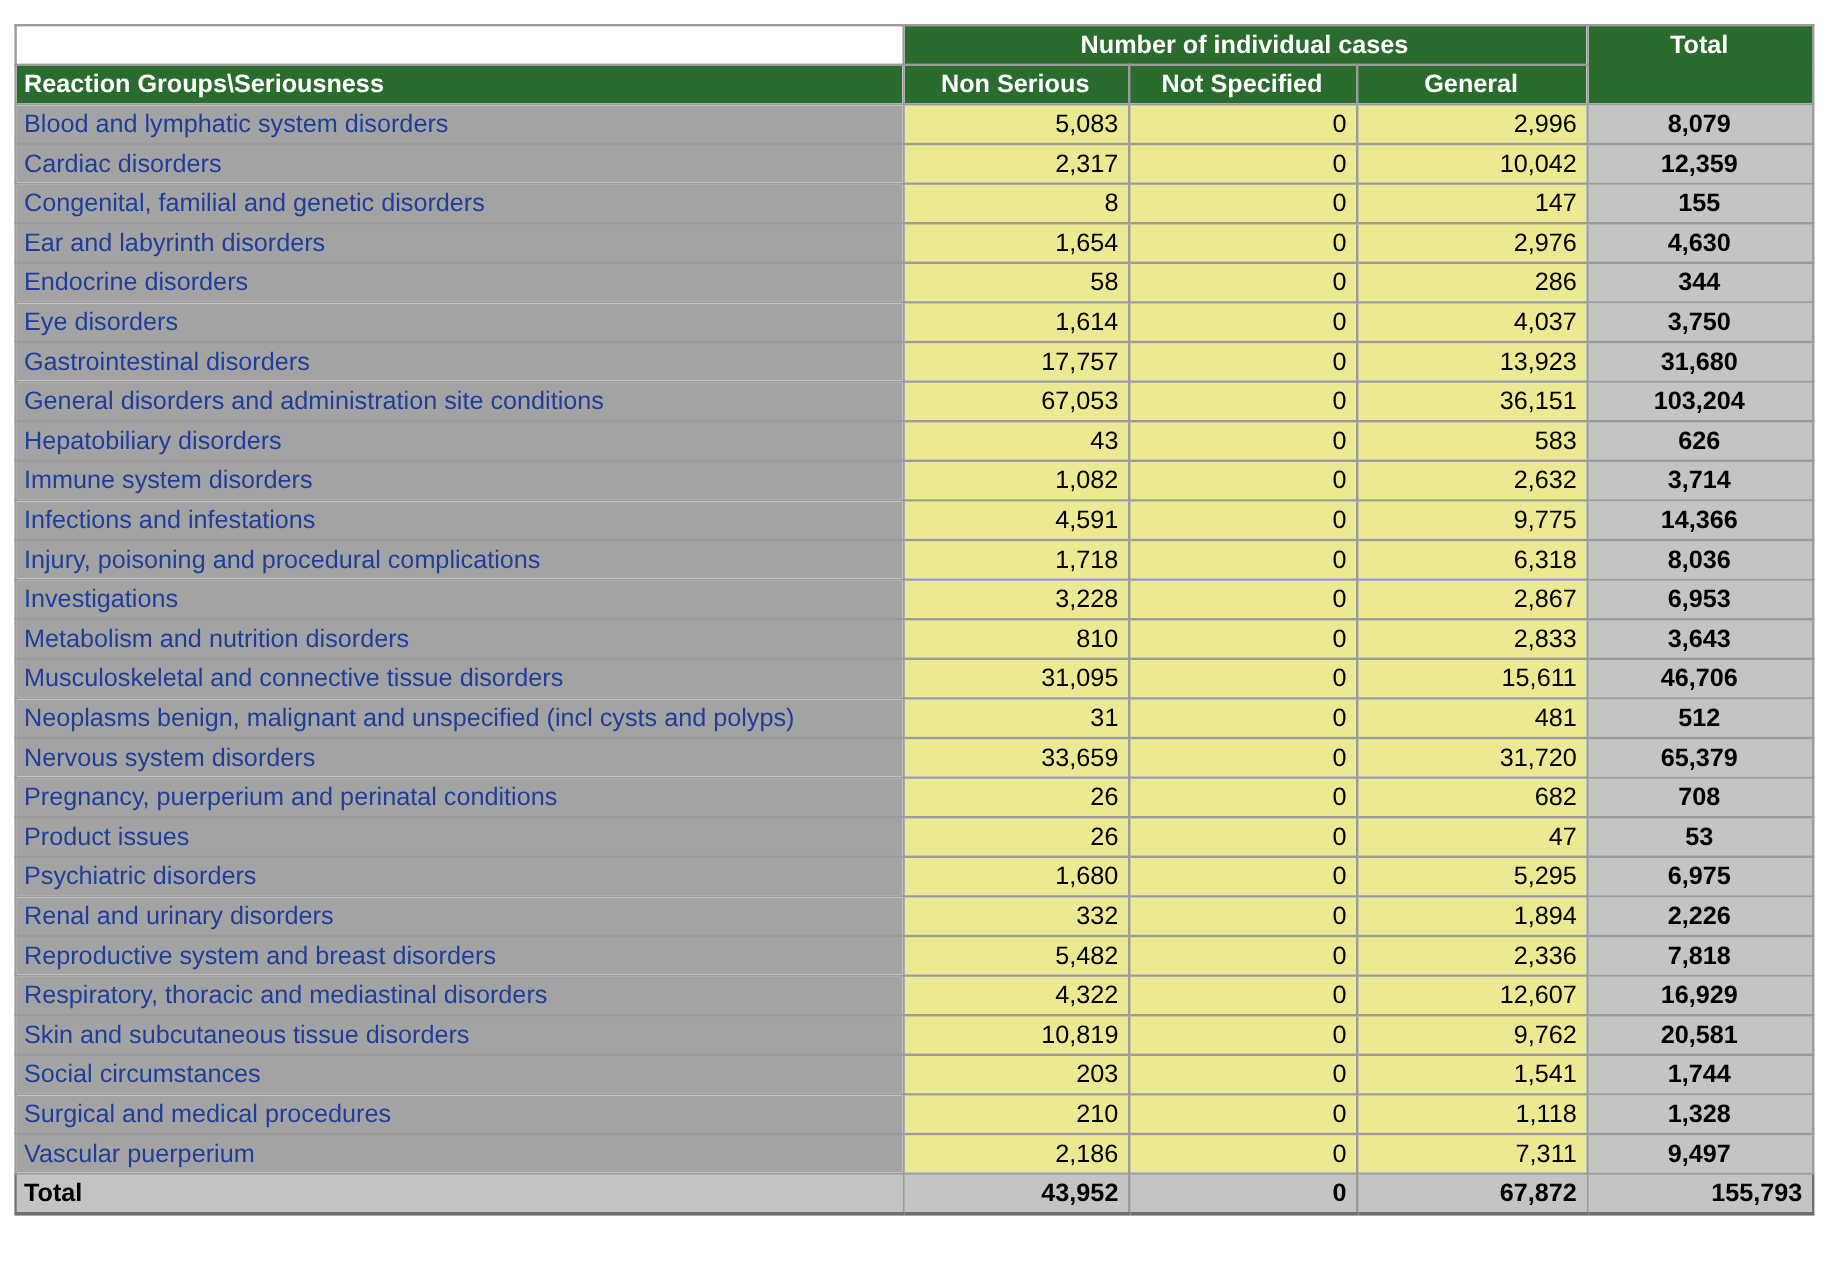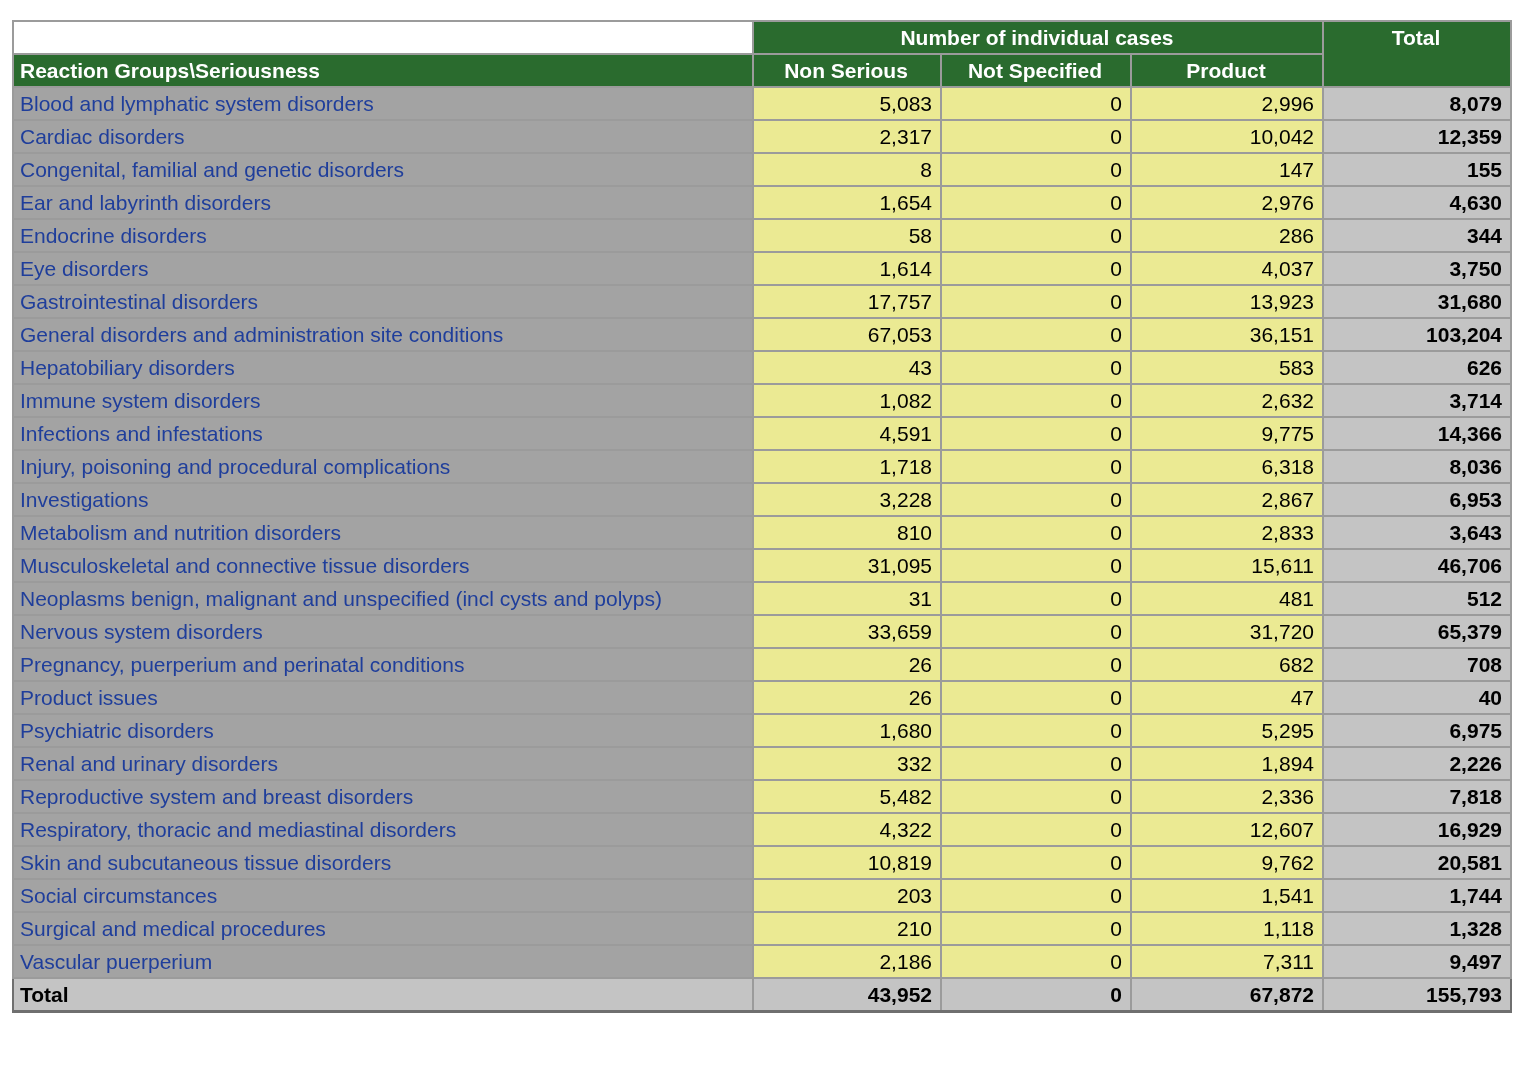--- a/index.html
+++ b/index.html
@@ -79,21 +79,21 @@
   }
   td.num-cell {
     background: #EBEA93;
     color: #000000;
     text-align: right;
   }
   td.total-cell {
     background: #C4C4C4;
     color: #000000;
     font-weight: bold;
-    text-align: right;
+    text-align: center;
     border-right: 2px solid #6f6f6f;
   }
   
   tr.grand td {
     background: #C4C4C4;
     color: #000000;
     font-weight: bold;
     border-bottom: 3px solid #6f6f6f;
   }
   tr.grand td.g-label {
@@ -124,21 +124,21 @@
       <thead>
         <tr>
           <td class="empty-corner"></td>
           <th class="banner" colspan="3">Number of individual cases</th>
           <th class="total-head" rowspan="2">Total</th>
         </tr>
         <tr>
           <th class="corner">Reaction Groups\Seriousness</th>
           <th class="subhead">Non Serious</th>
           <th class="subhead">Not Specified</th>
-          <th class="subhead">Product</th>
+          <th class="subhead">General</th>
         </tr>
       </thead>
       <tbody>
           <tr>
             <td class="label-cell">Blood and lymphatic system disorders</td>
             <td class="num-cell">5,083</td>
             <td class="num-cell">0</td>
             <td class="num-cell">2,996</td>
             <td class="total-cell">8,079</td>
           </tr>
@@ -259,21 +259,21 @@
             <td class="num-cell">26</td>
             <td class="num-cell">0</td>
             <td class="num-cell">682</td>
             <td class="total-cell">708</td>
           </tr>
           <tr>
             <td class="label-cell">Product issues</td>
             <td class="num-cell">26</td>
             <td class="num-cell">0</td>
             <td class="num-cell">47</td>
-            <td class="total-cell">40</td>
+            <td class="total-cell">53</td>
           </tr>
           <tr>
             <td class="label-cell">Psychiatric disorders</td>
             <td class="num-cell">1,680</td>
             <td class="num-cell">0</td>
             <td class="num-cell">5,295</td>
             <td class="total-cell">6,975</td>
           </tr>
           <tr>
             <td class="label-cell">Renal and urinary disorders</td>

